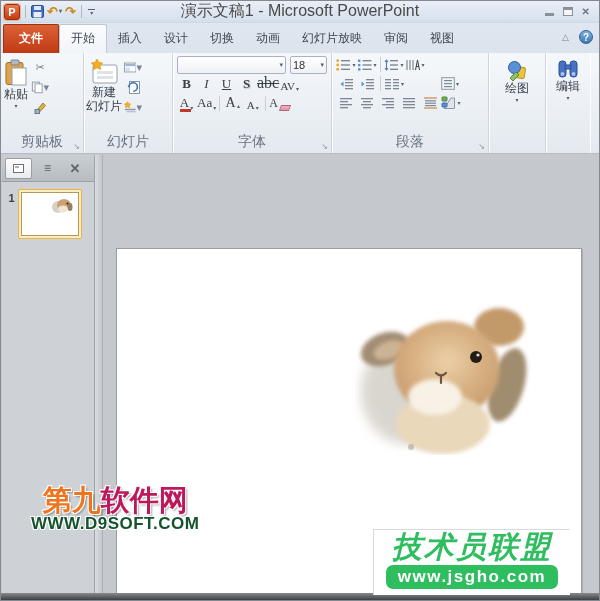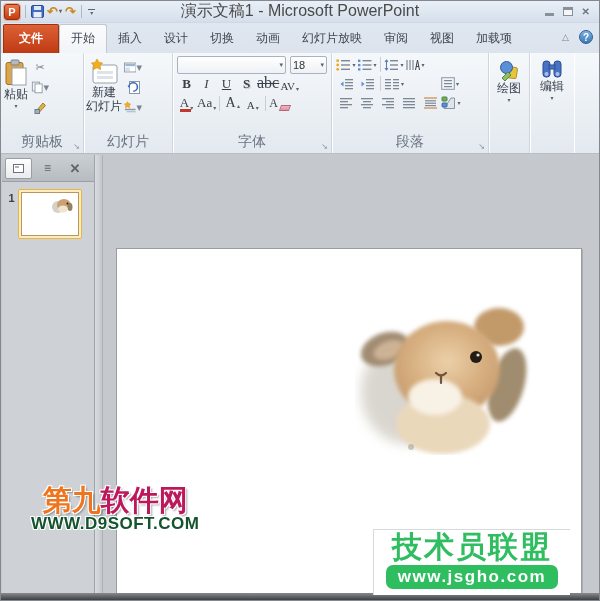--- a/index.html
+++ b/index.html
@@ -39,21 +39,21 @@
   .launcher{position:absolute;bottom:2px;right:3px;font-size:8px;color:#8a93a0;line-height:8px;}
   .bigbtn{display:flex;flex-direction:column;align-items:center;justify-content:flex-start;font-size:12px;color:#39414d;padding-top:4px;}
   .bigbtn .cap{line-height:14px;}
   .caret{font-size:6px;color:#5a6470;line-height:6px;margin-top:2px;}
   .smallcol{display:flex;flex-direction:column;justify-content:flex-start;gap:4px;padding:4px 2px;}
   .sbtn{width:18px;height:16px;display:flex;align-items:center;justify-content:center;font-size:11px;color:#7a8490;}
   .g-clipboard{width:83px;display:flex;}
   .g-slides{width:89px;display:flex;}
   .g-font{width:159px;}
   .g-paragraph{width:157px;}
-  .g-drawing{width:41px;display:flex;justify-content:center;}
+  .g-drawing{width:57px;display:flex;justify-content:center;}
   .g-editing{width:44px;display:flex;justify-content:center;border-right:none;}
   .newslide-cap{font-size:12px;line-height:14px;color:#39414d;text-align:center;}
   
   .frow{display:flex;align-items:center;padding:1px 2px;gap:1px;}
   .combo{border:1px solid #a9b3bf;background:linear-gradient(#ffffff,#eef1f5);height:18px;display:flex;align-items:center;justify-content:space-between;font-size:11px;color:#333;padding:0 2px;border-radius:2px;}
   .combo .cv{font-size:7px;color:#5a6470;}
   .combo-name{width:112px;}
   .combo-size{width:38px;margin-left:3px;}
   .fbtn{min-width:19px;height:17px;display:flex;align-items:flex-end;justify-content:center;font-family:"Liberation Serif",serif;font-size:13px;color:#3a4048;padding-bottom:1px;position:relative;}
   .fbtn .mini-caret{font-size:6px;color:#5a6470;margin-left:1px;}
@@ -89,21 +89,21 @@
   
   .wm-d9{position:absolute;left:30px;top:485px;z-index:5;text-align:center;line-height:1.0;}
   .wm-d9 .l1{font-size:29px;font-weight:bold;letter-spacing:0;
      text-shadow:-1px -1px 0 #fff,1px -1px 0 #fff,-1px 1px 0 #fff,1px 1px 0 #fff,2px 2px 2px rgba(60,60,60,.45);}
   .wm-d9 .p-orange{color:#f0741d;}
   .wm-d9 .p-blue{color:#be185d;}
   .wm-d9 .l2{font-size:17px;font-weight:bold;color:#14532d;letter-spacing:.5px;
      text-shadow:-1px -1px 0 #fff,1px -1px 0 #fff,-1px 1px 0 #fff,1px 1px 0 #fff;}
   .badge{position:absolute;left:372px;top:528px;width:197px;height:66px;background:#fff;z-index:6;
      display:flex;flex-direction:column;align-items:center;justify-content:flex-start;border-left:1px solid #d7dadd;border-top:1px solid #d7dadd;}
-  .badge-title{font-size:30px;font-weight:bold;color:#2ebd5f;letter-spacing:2px;line-height:34px;font-family:"Liberation Sans",sans-serif;}
+  .badge-title{font-size:30px;font-weight:bold;color:#2ebd5f;letter-spacing:2px;line-height:34px;font-family:"Liberation Sans",sans-serif;font-style:italic;}
   .badge-pill{margin-top:1px;background:#2ebd5f;border-radius:7px;color:#fff;font-weight:bold;font-size:17px;line-height:24px;padding:0 12px;letter-spacing:1.5px;}
   svg{display:block;}
 </style>
 </head>
 <body>
 
 <div class="window">
 
   <div class="titlebar">
     <div class="qat">
@@ -140,21 +140,20 @@
   <div class="tabrow">
     <div class="tab tab-file">文件</div>
     <div class="tab tab-selected">开始</div>
     <div class="tab">插入</div>
     <div class="tab">设计</div>
     <div class="tab">切换</div>
     <div class="tab">动画</div>
     <div class="tab">幻灯片放映</div>
     <div class="tab">审阅</div>
     <div class="tab">视图</div>
-    <div class="tab">加载项</div>
     <div class="tabrow-right">
       <span class="collapse-glyph">△</span>
       <div class="help-btn">?</div>
     </div>
   </div>
 
   <div class="ribbon">
 
     <div class="rgroup g-clipboard">
       <div class="bigbtn">

